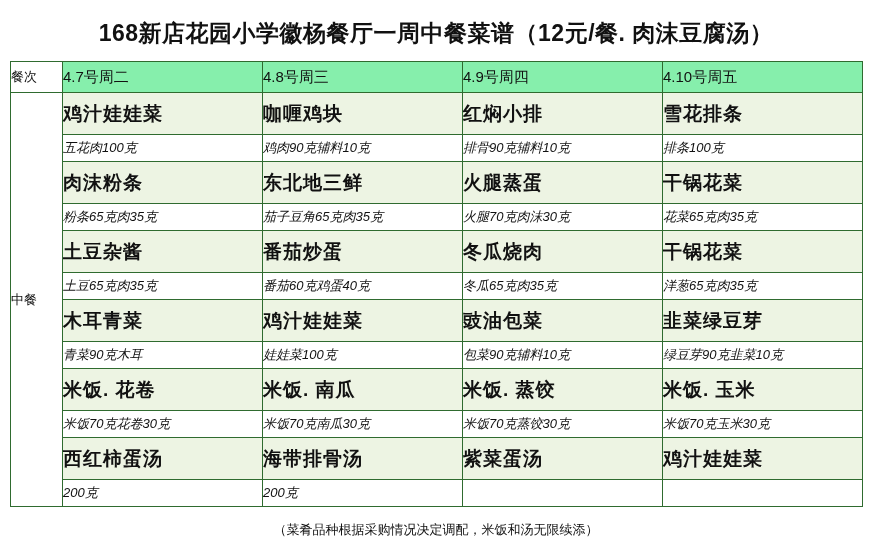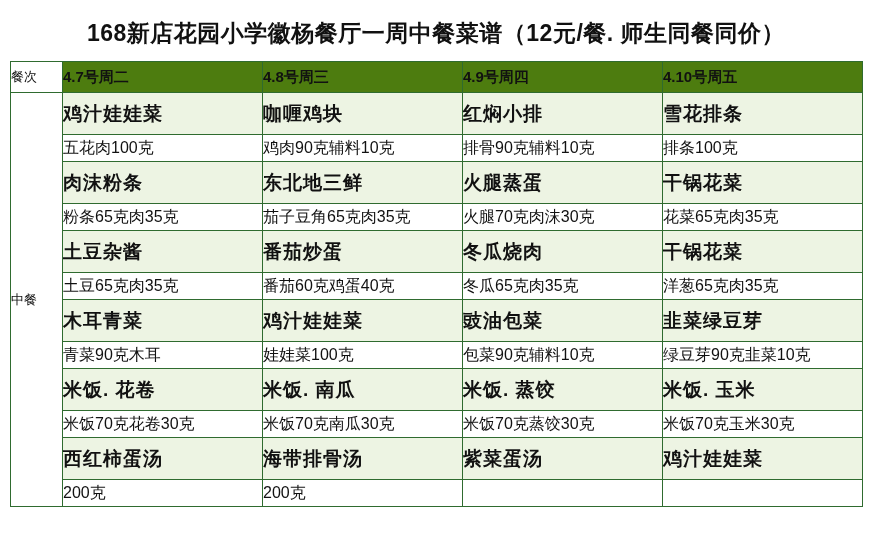--- a/index.html
+++ b/index.html
@@ -46,62 +46,63 @@
   col.c-label { width: 52px; }
   col.c-day   { width: 200px; }
 
   .hdr-label {
     background: #ffffff;
     font-size: 13px;
     height: 30px;
     color: #111;
   }
   .hdr-day {
-    background: #4d7c0f;
+    background: #86efac;
     font-size: 15px;
-    font-weight: bold;
+    font-weight: normal;
     height: 30px;
     color: #111;
   }
   .rowlabel {
     background: #ffffff;
     font-size: 13px;
     color: #111;
   }
   .dish {
     background: #edf4e3;
     font-size: 19px;
     font-weight: bold;
     height: 41px;
     color: #111;
     letter-spacing: 1px;
   }
   .ingr {
     background: #ffffff;
-    font-size: 16px;
+    font-size: 13px;
     height: 26px;
     color: #111;
+    font-style: italic;
   }
   .empty {
     background: #ffffff;
     height: 26px;
   }
   .footnote {
     text-align: center;
     font-size: 13px;
     color: #111;
     padding-top: 14px;
   }
 </style>
 </head>
 <body>
 
 <div class="page">
 
-  <div class="title">168新店花园小学徽杨餐厅一周中餐菜谱（12元/餐. 师生同餐同价）</div>
+  <div class="title">168新店花园小学徽杨餐厅一周中餐菜谱（12元/餐. 肉沫豆腐汤）</div>
 
   <table class="menu">
     <colgroup>
       <col class="c-label">
       <col class="c-day">
         <col class="c-day">
         <col class="c-day">
         <col class="c-day">
     </colgroup>
     <tbody>
@@ -187,13 +188,14 @@
       </tr>
       <tr>
         <td class="ingr">200克</td>
         <td class="ingr">200克</td>
         <td class="empty"></td>
         <td class="empty"></td>
       </tr>
     </tbody>
   </table>
 
+  <div class="footnote">（菜肴品种根据采购情况决定调配，米饭和汤无限续添）</div>
 </div>
 
 </body></html>

